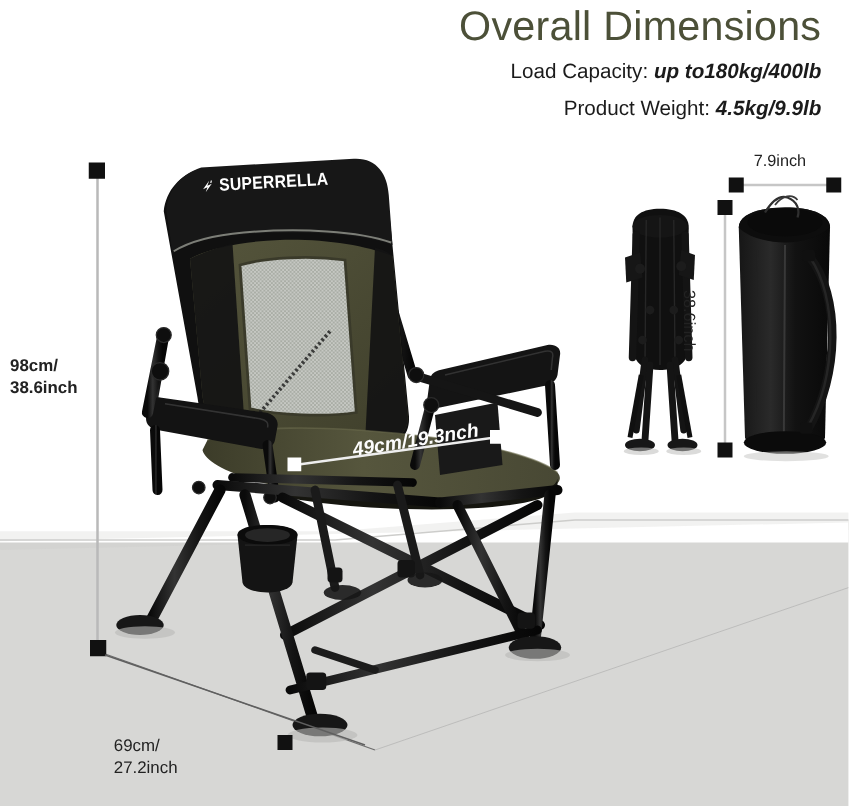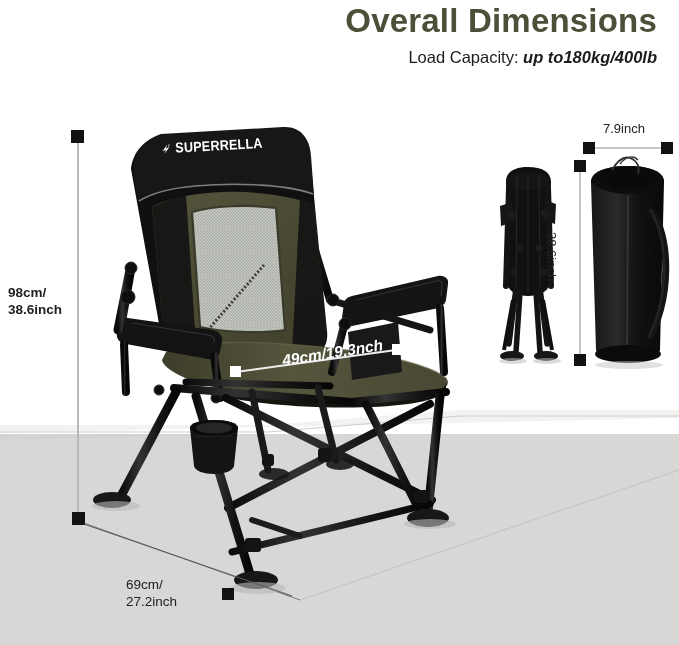--- a/index.html
+++ b/index.html
@@ -4,33 +4,33 @@
 <style>
   html,body{margin:0;padding:0;background:#fff;}
   body{width:679px;height:645px;overflow:hidden;
        font-family:"Liberation Sans",sans-serif;}
   #page{position:relative;width:679px;height:645px;background:#ffffff;}
   svg.layer{position:absolute;left:0;top:0;width:679px;height:645px;}
 
   
   #header{position:absolute;left:0;top:0;width:679px;height:110px;}
   #title{position:absolute;right:22px;top:2px;
-         font-size:33px;font-weight:bold;letter-spacing:.2px;
+         font-size:33px;font-weight:normal;letter-spacing:.2px;
          color:#4c5038;white-space:nowrap;}
   .spec{position:absolute;right:22px;white-space:nowrap;
         font-size:16.5px;color:#1b1b1b;}
   #spec1{top:48px;}
   #spec2{top:78px;}
   .spec .sv{font-weight:bold;font-style:italic;}
 
   
   .dimlbl{position:absolute;font-size:13.5px;color:#222;
           line-height:17px;white-space:nowrap;}
   #lbl-height{left:8px;top:284px;font-weight:bold;}
-  #lbl-depth{left:91px;top:576px;margin-left:35px;}
+  #lbl-depth{left:91px;top:588px;}
   #lbl-bagw{left:603px;top:120px;font-size:13px;}
   #lbl-bagh{left:560px;top:232px;font-size:13px;
             transform:rotate(90deg);transform-origin:left top;}
   #lbl-seat{position:absolute;left:281px;top:352px;
             font-size:15.5px;font-weight:bold;font-style:italic;
             color:#fdfdfd;white-space:nowrap;
             transform:rotate(-9deg);transform-origin:left top;}
 
   
   #brand{position:absolute;left:160px;top:142px;
@@ -317,20 +317,24 @@
     <rect x="574" y="160" width="12" height="12" fill="#111"></rect>
     <rect x="574" y="354" width="12" height="12" fill="#111"></rect>
   </svg>
 
   <div id="header">
     <div id="title">Overall Dimensions</div>
     <div class="spec" id="spec1">
       <span>Load Capacity:</span>
       <span class="sv">up to180kg/400lb</span>
     </div>
+    <div class="spec" id="spec2">
+      <span>Product Weight:</span>
+      <span class="sv">4.5kg/9.9lb</span>
+    </div>
   </div>
 
   <div class="dimlbl" id="lbl-height">
     <div>98cm/</div>
     <div>38.6inch</div>
   </div>
 
   <div class="dimlbl" id="lbl-depth">
     <div>69cm/</div>
     <div>27.2inch</div>

